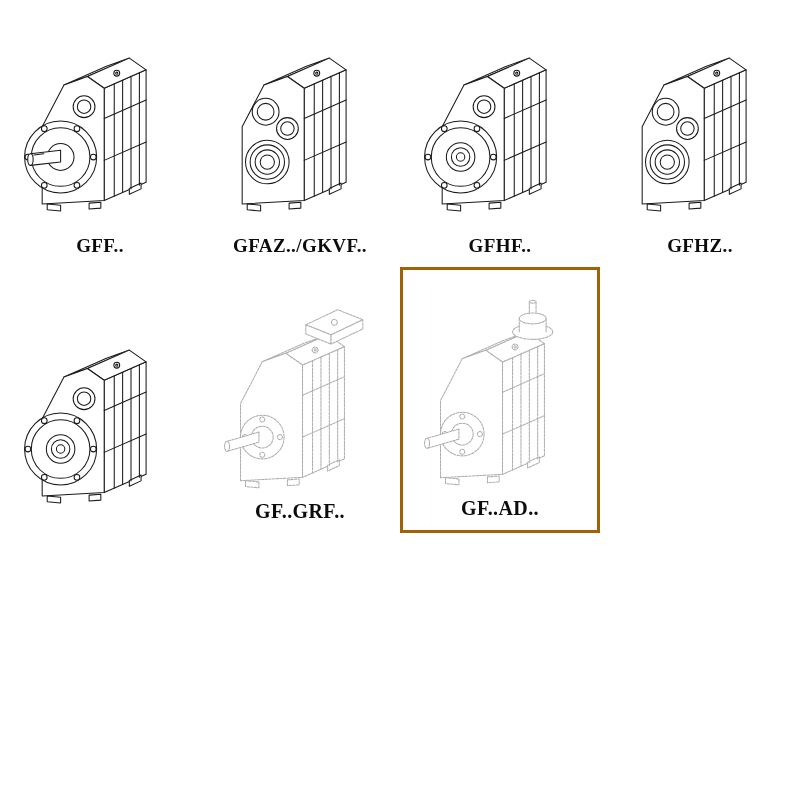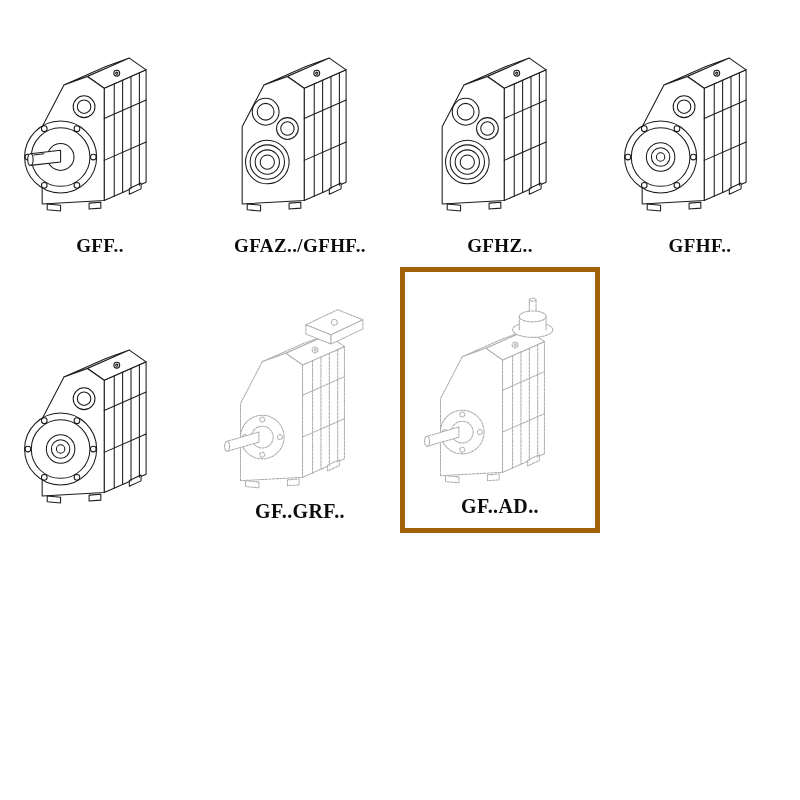--- a/index.html
+++ b/index.html
@@ -1,20 +1,20 @@
 <!DOCTYPE html>
 <html><head>
 <meta charset="utf-8">
 <style>
   * { box-sizing: border-box; margin: 0; padding: 0; }
   html, body { background: #ffffff; }
   .page { width: 800px; height: 800px; background: #fff; overflow: hidden; position: relative; }
   .grid { display: grid; grid-template-columns: repeat(4, 1fr); grid-template-rows: repeat(3, 1fr); width: 100%; height: 100%; }
   .cell { display: flex; flex-direction: column; align-items: center; justify-content: flex-end; padding: 4px 2px 10px; }
-  .cell.boxed { border: 5px solid #a16207; }
+  .cell.boxed { border: 3px solid #a16207; }
   .drawing { width: 176px; height: 210px; display: block; }
   .drawing.ink { color: #1a1a1a; }
   .drawing.ghost { color: #aeaeae; stroke-dasharray: 3 1.4; }
   .model-label {
     font-family: "Liberation Serif", "DejaVu Serif", serif;
     font-weight: 700;
     font-size: 19px;
     letter-spacing: 0.4px;
     color: #0c0c0c;
     margin-top: 4px;
@@ -154,35 +154,35 @@
       <svg class="drawing ink" viewBox="0 0 210 250">
         <use href="#sym-flange-shaft" transform="translate(6,16)"></use>
       </svg>
       <figcaption class="model-label">GFF..</figcaption>
     </figure>
 
     <figure class="cell">
       <svg class="drawing ink" viewBox="0 0 210 250">
         <use href="#sym-hollow" transform="translate(6,16)"></use>
       </svg>
-      <figcaption class="model-label">GFAZ../GFHF..</figcaption>
+      <figcaption class="model-label">GFAZ../GKVF..</figcaption>
+    </figure>
+
+    <figure class="cell">
+      <svg class="drawing ink" viewBox="0 0 210 250">
+        <use href="#sym-flange-hollow" transform="translate(6,16)"></use>
+      </svg>
+      <figcaption class="model-label">GFHF..</figcaption>
     </figure>
 
     <figure class="cell">
       <svg class="drawing ink" viewBox="0 0 210 250">
         <use href="#sym-hollow" transform="translate(6,16)"></use>
       </svg>
       <figcaption class="model-label">GFHZ..</figcaption>
-    </figure>
-
-    <figure class="cell">
-      <svg class="drawing ink" viewBox="0 0 210 250">
-        <use href="#sym-flange-hollow" transform="translate(6,16)"></use>
-      </svg>
-      <figcaption class="model-label">GFHF..</figcaption>
     </figure>
 
 
 
 
 
     <figure class="cell">
       <svg class="drawing ink" viewBox="0 0 210 250">
         <use href="#sym-flange-hollow" transform="translate(6,16)"></use>
       </svg>

